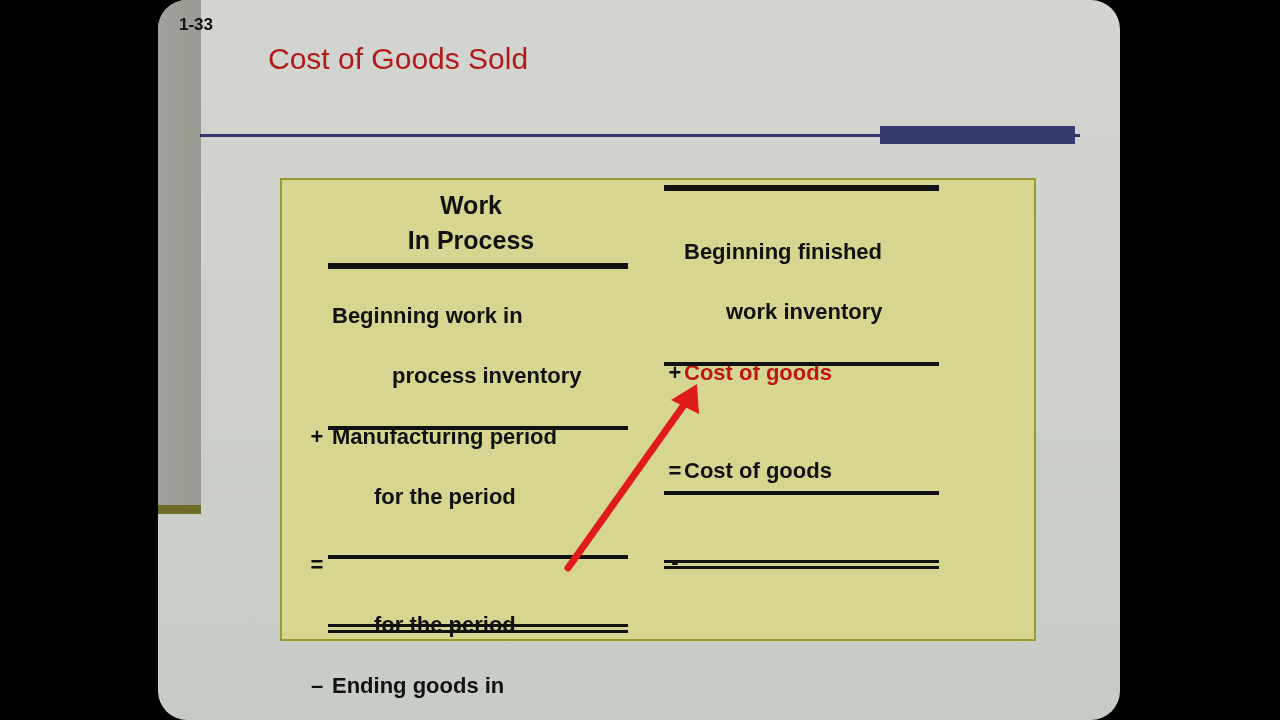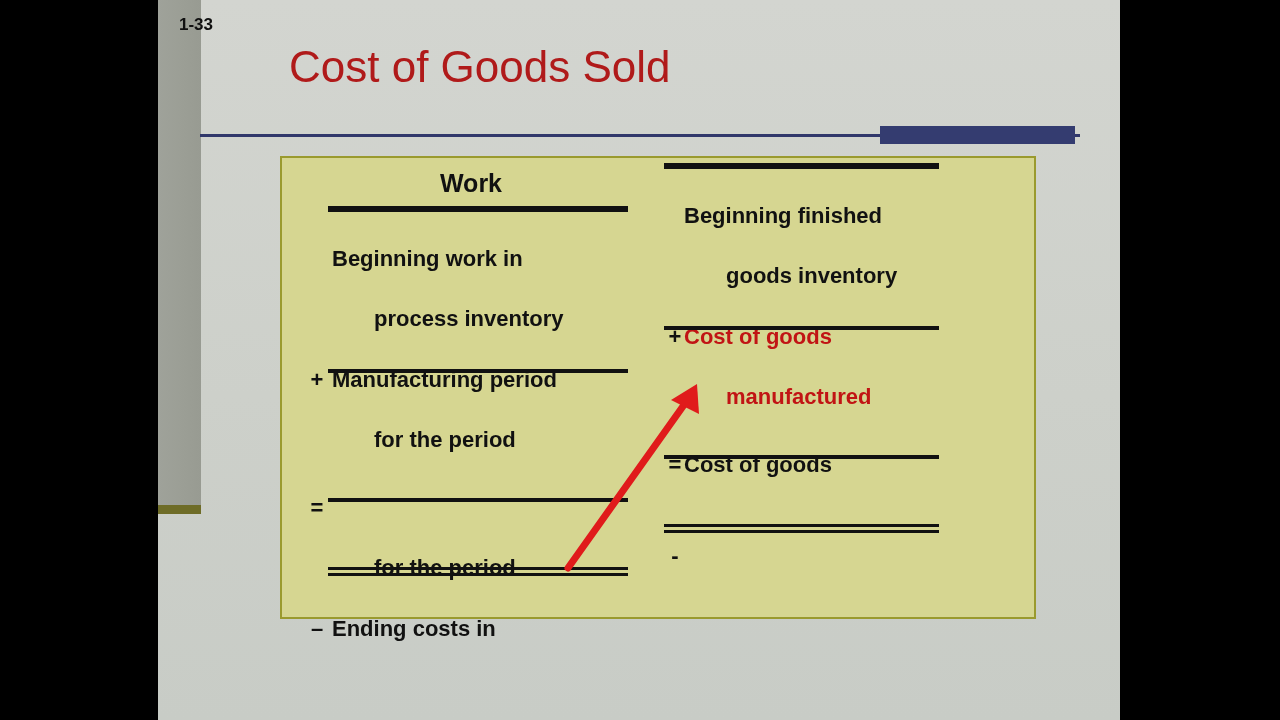--- a/index.html
+++ b/index.html
@@ -21,20 +21,21 @@
   }
   
   #slide {
     position: absolute;
     left: 158px;
     top: 0;
     width: 962px;
     height: 720px;
     background: linear-gradient(180deg, #d3d5d0 0%, #cdd0ca 55%, #c8ccc6 100%);
     overflow: hidden;
+    border-radius: 29px;
   }
   
   #left-band {
     position: absolute;
     left: 0px;
     top: 0px;
     width: 43px;
     height: 513px;
     background: linear-gradient(90deg, #9fa29a 0%, #9b9e95 60%, #989b92 100%);
   }
@@ -55,26 +56,25 @@
     font-weight: bold;
     color: #101010;
     letter-spacing: 0px;
     font-family: "Liberation Sans", sans-serif;
   }
   
   #slide-title {
     position: absolute;
     left: 110px;
     top: 42px;
-    font-size: 44px;
+    font-size: 30px;
     color: #b01a1a;
     font-family: "Liberation Sans", sans-serif;
     white-space: nowrap;
     letter-spacing: 0px;
-    margin-left: 21px;
   }
   
   #title-rule {
     position: absolute;
     left: 42px;
     top: 134px;
     width: 880px;
     height: 3px;
     background: #31386b;
   }
@@ -83,21 +83,21 @@
     left: 722px;
     top: 126px;
     width: 195px;
     height: 18px;
     background: #343c70;
   }
   
   #panel {
     position: absolute;
     left: 122px;
-    top: 156px;
+    top: 178px;
     width: 756px;
     height: 463px;
     background: #d6d691;
     border: 2px solid #9a9a2e;
     box-sizing: border-box;
   }
   .col {
     position: absolute;
     top: 0;
     height: 100%;
@@ -121,21 +121,21 @@
     background: #111111;
     margin: 5px auto 0 auto;
   }
   #col-wip .head-rule { width: 300px; margin-left: 46px; }
   #col-fg  .head-rule { width: 275px; margin-left: 4px; }
 
   .lines {
     position: relative;
     margin-top: 34px;
   }
-  #col-fg .lines { margin-top: 34px; }
+  #col-fg .lines { margin-top: 48px; }
 
   .line {
     position: relative;
     height: 30px;
     font-size: 22px;
     font-weight: bold;
     color: #111111;
     white-space: nowrap;
     font-family: "Liberation Sans", sans-serif;
   }
@@ -200,30 +200,31 @@
 
     <div id="title-rule"></div>
     <div id="title-block"></div>
 
     <div id="panel">
 
       <div class="col" id="col-wip">
 
         <div class="col-head">
           <div>Work</div>
+          <div>In Process</div>
         </div>
         <div class="head-rule"></div>
 
         <div class="lines">
 
           <div class="line" style="top:0px;">
             <span class="op"></span>
             <span class="txt">Beginning work in</span>
           </div>
-          <div class="line" style="top:30px;">
+          <div class="line" style="top:30px;margin-left:18px;">
             <span class="txt indent">process inventory</span>
           </div>
 
           <div class="line" style="top:61px;">
             <span class="op">+</span>
             <span class="txt">Manufacturing period</span>
           </div>
           <div class="line" style="top:91px;">
             <span class="txt indent">for the period</span>
           </div>
@@ -232,50 +233,47 @@
 
           <div class="line" style="top:129px;">
             <span class="op">=</span>
           </div>
           <div class="line" style="top:159px;">
             <span class="txt indent">for the period</span>
           </div>
 
           <div class="line" style="top:190px;">
             <span class="op">–</span>
-            <span class="txt">Ending costs in</span>
+            <span class="txt">Ending goods in</span>
           </div>
 
           <div class="sub-rule" style="top:252px;"></div>
 
           <div class="dbl-rule" style="top:321px;"></div>
 
         </div>
       </div>
 
       <div class="col" id="col-fg">
 
         <div class="head-rule"></div>
 
         <div class="lines">
 
           <div class="line" style="top:0px;">
             <span class="op"></span>
             <span class="txt">Beginning finished</span>
           </div>
           <div class="line" style="top:30px;">
-            <span class="txt indent">goods inventory</span>
+            <span class="txt indent">work inventory</span>
           </div>
 
           <div class="line" style="top:61px;">
             <span class="op">+</span>
             <span class="txt red">Cost of goods</span>
-          </div>
-          <div class="line" style="top:91px;">
-            <span class="txt indent red">manufactured</span>
           </div>
 
           <div class="sub-rule" style="top:123px;"></div>
 
           <div class="line" style="top:129px;">
             <span class="op">=</span>
             <span class="txt">Cost of goods</span>
           </div>
 
           <div class="line" style="top:190px;">

